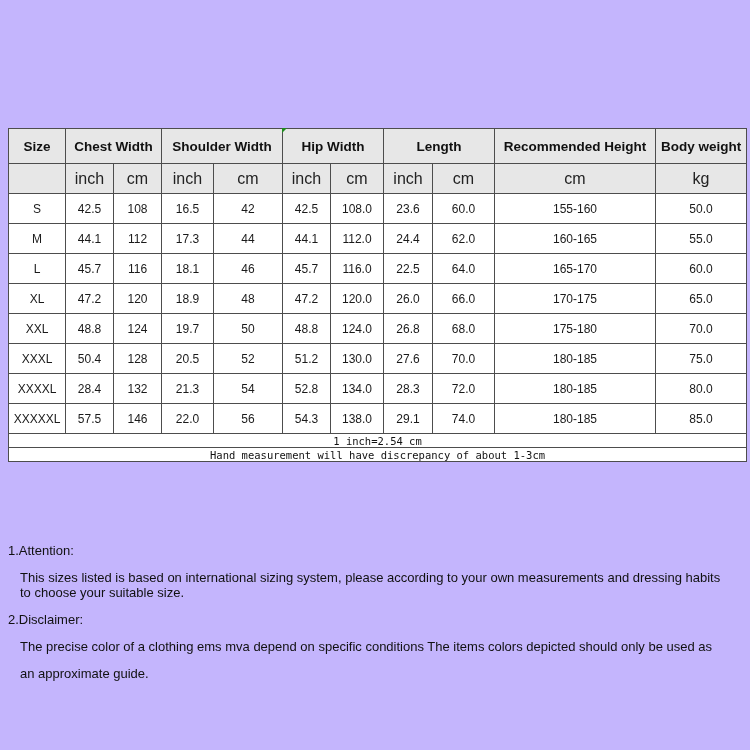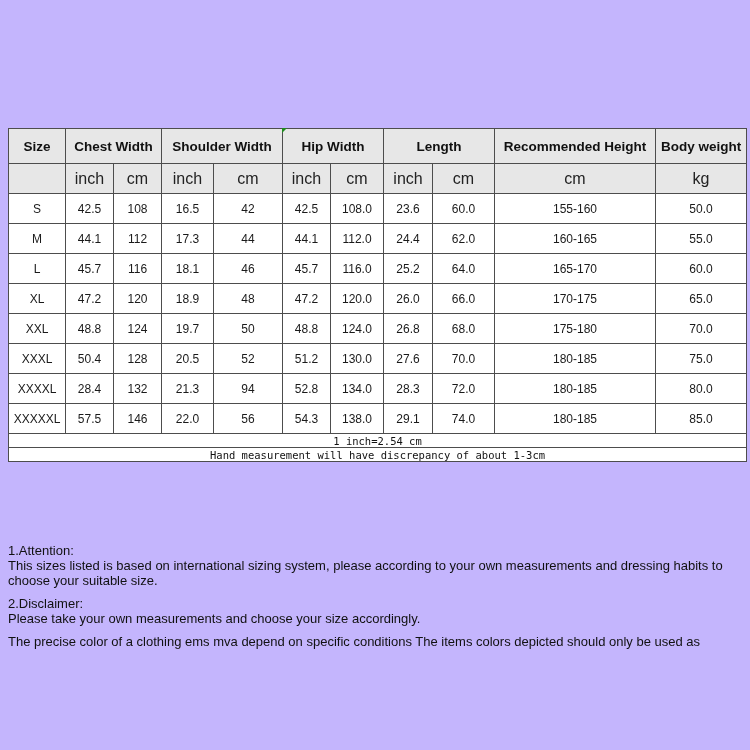--- a/index.html
+++ b/index.html
@@ -14,21 +14,21 @@
   tr.units td{height:29px;background:#e7e7e7;font-size:16px;color:#222;}
   tbody tr td{height:29px;font-size:12px;color:#1a1a1a;background:#ffffff;}
   tfoot td{height:13px;font-family:"DejaVu Sans Mono", monospace;font-weight:normal;
         font-size:10.5px;color:#111;background:#ffffff;}
   .green-marker{position:absolute;left:282px;top:128px;width:0;height:0;
         border-left:5px solid #1f8a1f;border-bottom:5px solid transparent;}
   .notes{position:absolute;left:8px;top:543px;width:736px;font-size:13px;
         line-height:15px;color:#111;}
   .note-section{margin-bottom:8px;}
   .note-heading{margin-bottom:0;}
-  .note-line{margin:0;}
+  .note-line{margin:12px;}
 </style>
 </head>
 <body>
 
 <div class="page">
 
   <table class="size-chart">
     <colgroup>
       <col style="width:57px">
         <col style="width:48px">
@@ -94,21 +94,21 @@
           <td>55.0</td>
         </tr>
         <tr>
           <td>L</td>
           <td>45.7</td>
           <td>116</td>
           <td>18.1</td>
           <td>46</td>
           <td>45.7</td>
           <td>116.0</td>
-          <td>25.2</td>
+          <td>22.5</td>
           <td>64.0</td>
           <td>165-170</td>
           <td>60.0</td>
         </tr>
         <tr>
           <td>XL</td>
           <td>47.2</td>
           <td>120</td>
           <td>18.9</td>
           <td>48</td>
@@ -143,21 +143,21 @@
           <td>27.6</td>
           <td>70.0</td>
           <td>180-185</td>
           <td>75.0</td>
         </tr>
         <tr>
           <td>XXXXL</td>
           <td>28.4</td>
           <td>132</td>
           <td>21.3</td>
-          <td>94</td>
+          <td>54</td>
           <td>52.8</td>
           <td>134.0</td>
           <td>28.3</td>
           <td>72.0</td>
           <td>180-185</td>
           <td>80.0</td>
         </tr>
         <tr>
           <td>XXXXXL</td>
           <td>57.5</td>
@@ -184,20 +184,20 @@
 
   <div class="green-marker"></div>
 
   <div class="notes">
     <div class="note-section">
       <div class="note-heading">1.Attention:</div>
       <p class="note-line">This sizes listed is based on international sizing system, please according to your own measurements and dressing habits to choose your suitable size.</p>
     </div>
     <div class="note-section">
       <div class="note-heading">2.Disclaimer:</div>
-      <p class="note-line">Please take your own measurements and choose your size accordingly.</p>
     </div>
     <div class="note-section">
       <p class="note-line">The precise color of a clothing ems mva depend on specific conditions The items colors depicted should only be used as</p>
+      <p class="note-line">an approximate guide.</p>
     </div>
   </div>
 
 </div>
 
 </body></html>

